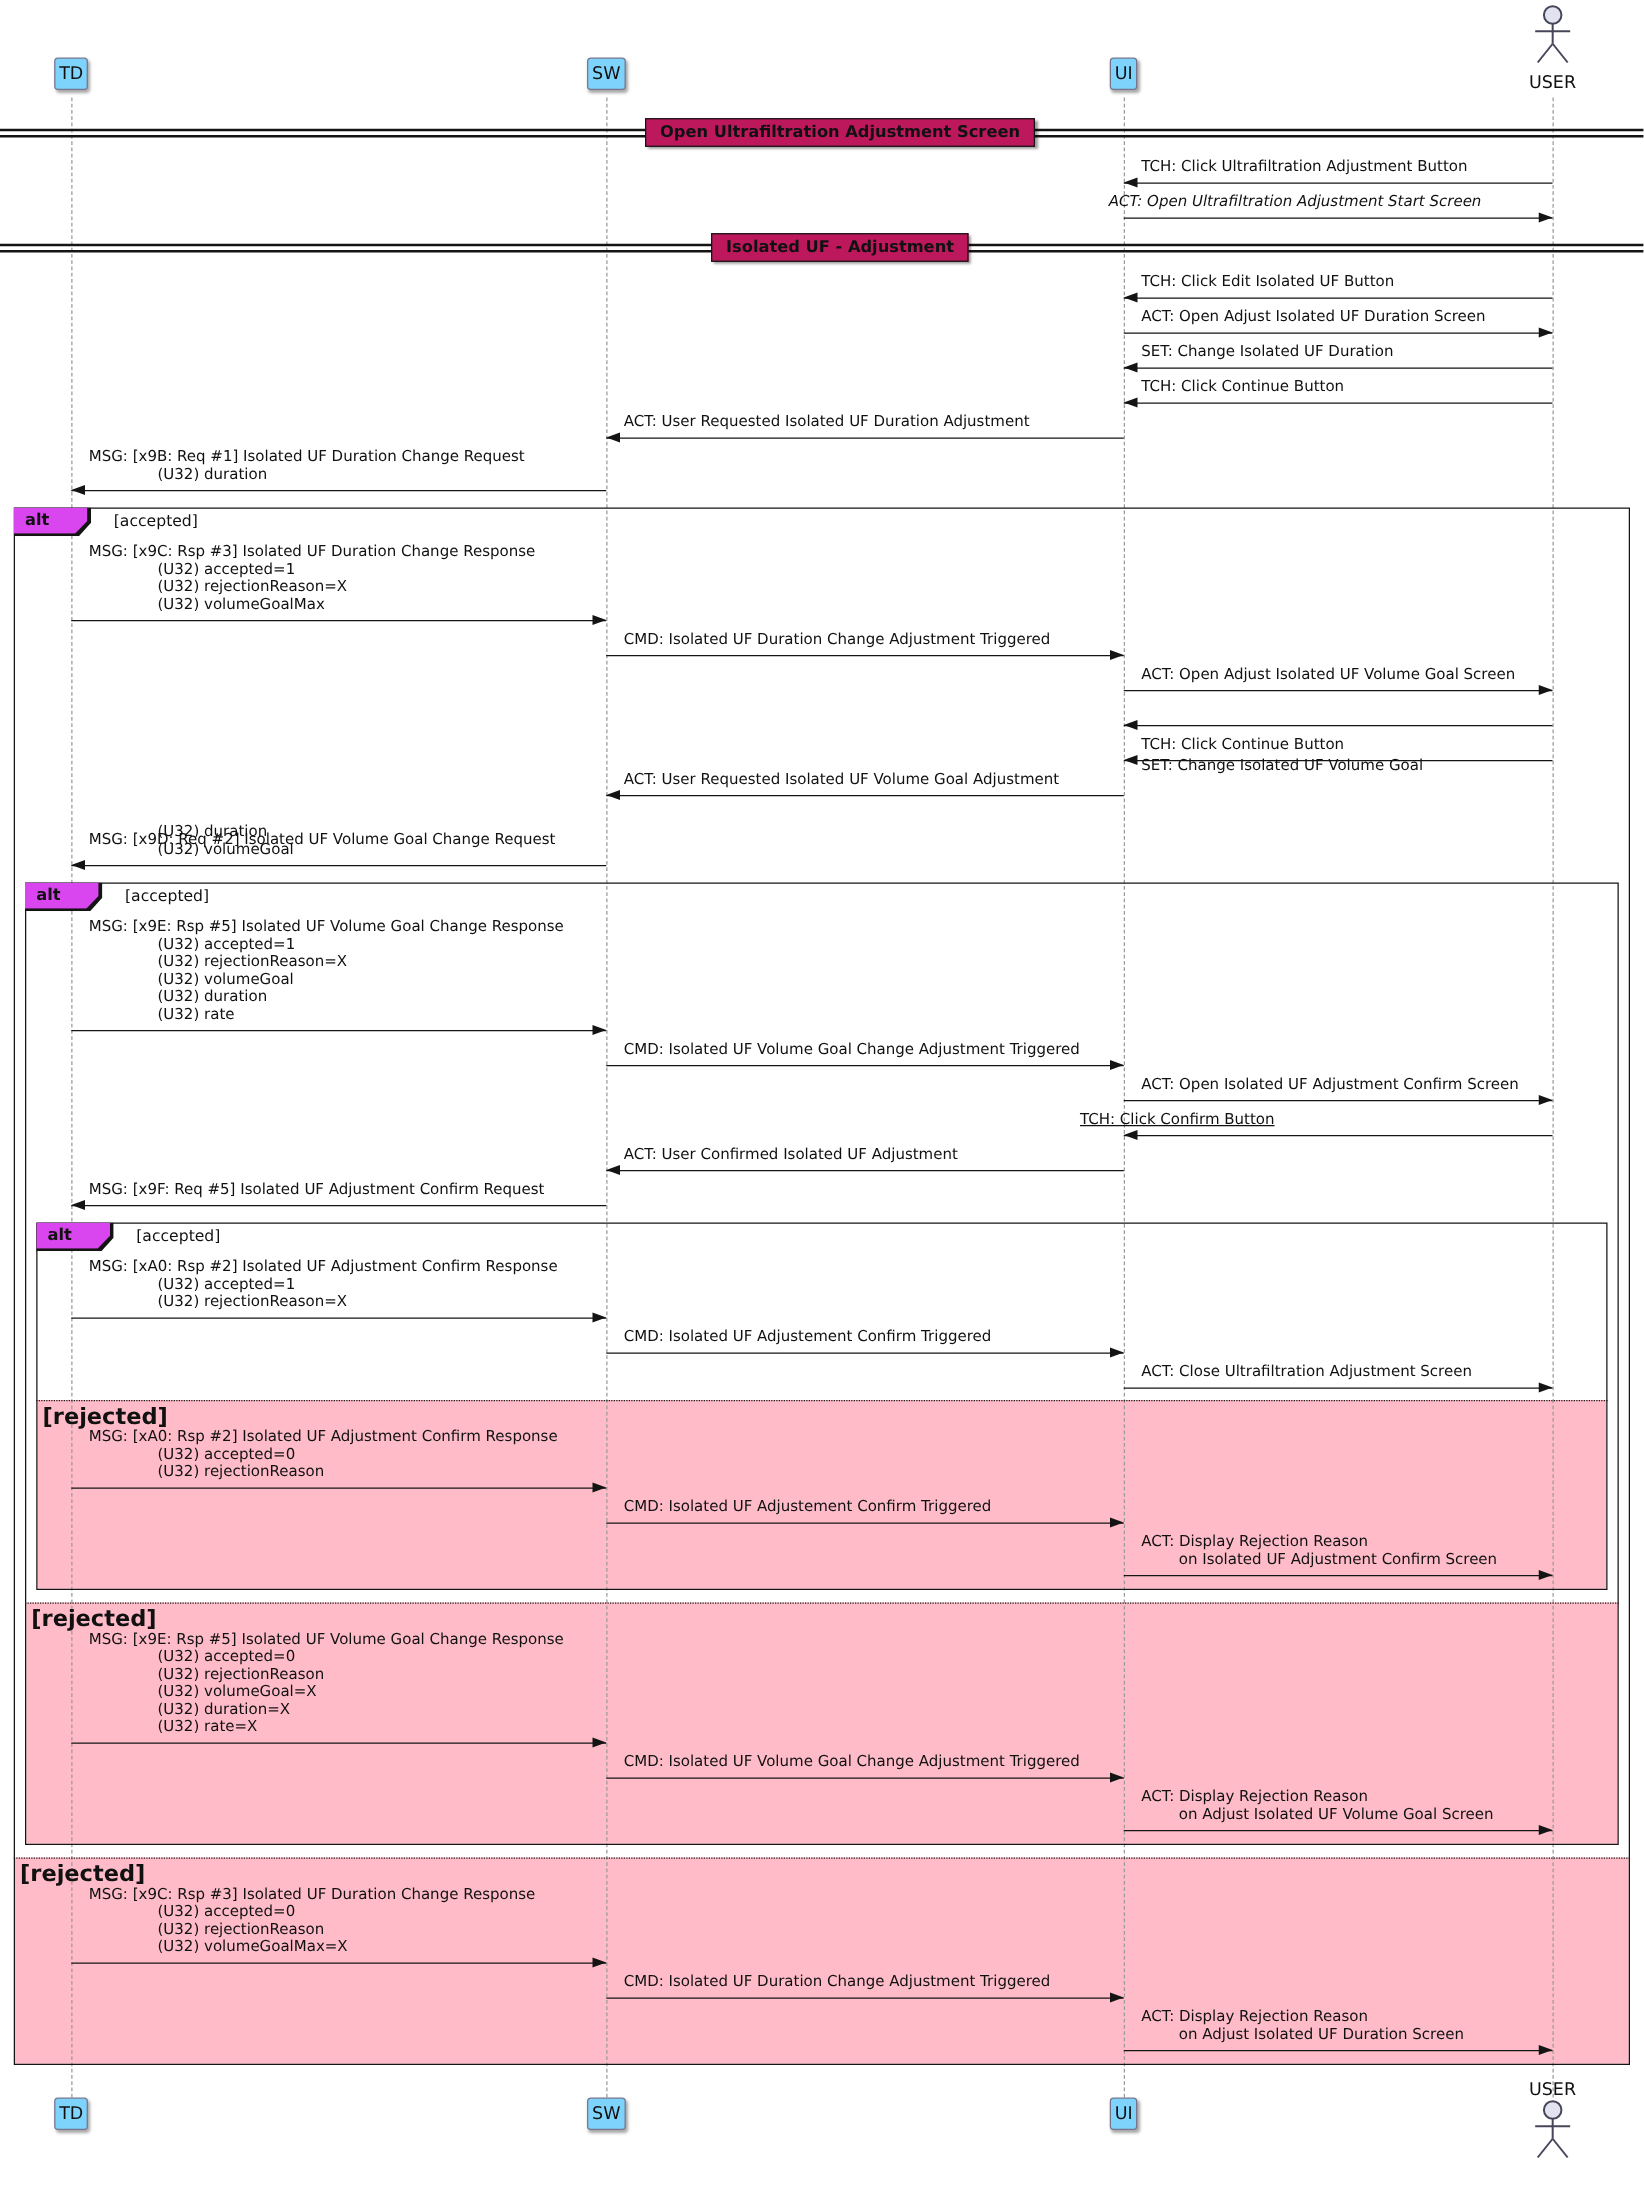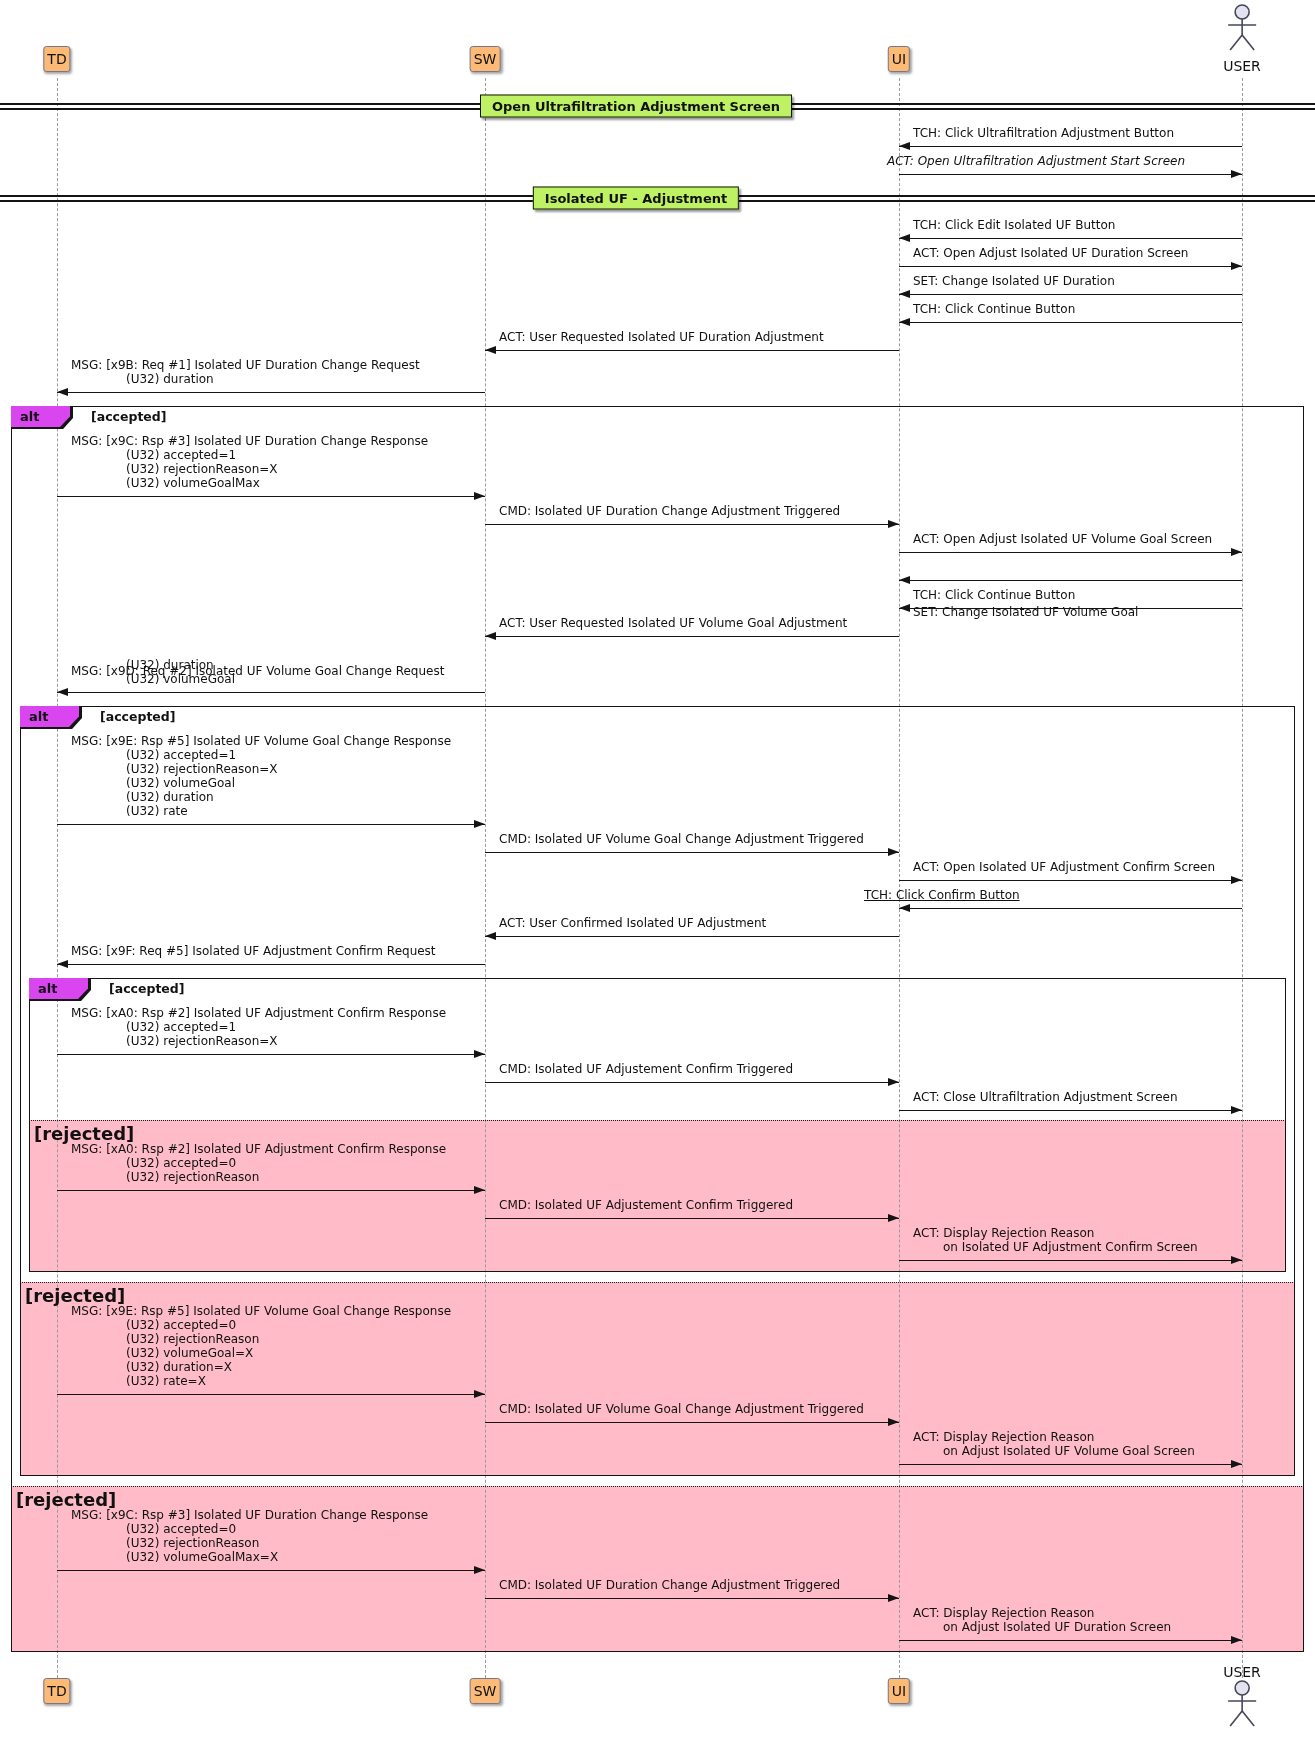--- a/index.html
+++ b/index.html
@@ -1,37 +1,37 @@
 <!DOCTYPE html>
 <html><head>
 <meta charset="utf-8">
 <style>
   html,body{margin:0;padding:0;background:#ffffff;}
   #stage{position:relative;width:1315px;height:1760px;background:#ffffff;overflow:hidden;
     font-family:"DejaVu Sans","Liberation Sans",sans-serif;color:#111;}
-  .pbox{position:absolute;transform:translateX(-50%);background:#fdba74;border:1px solid #76768e;
+  .pbox{position:absolute;transform:translateX(-50%);background:#7dd3fc;border:1px solid #76768e;
     border-radius:3px;padding:5px 3px;font-size:14px;line-height:1;white-space:nowrap;
     box-shadow:1.5px 2px 2.5px rgba(0,0,0,.35);z-index:4;}
   .lifeline{position:absolute;width:0;border-left:1px dashed #9a9a9a;z-index:1;}
   .hline{position:absolute;height:0;border-top:1.6px solid #141414;z-index:3;}
   .dotline{position:absolute;height:0;border-top:1.6px dotted #1a1a1a;z-index:3;}
   .mlabel{position:absolute;font-size:12px;line-height:14px;white-space:nowrap;z-index:3;}
   .ah{position:absolute;width:0;height:0;border-top:4.5px solid transparent;border-bottom:4.5px solid transparent;z-index:3;}
   .ah-right{border-left:11px solid #141414;}
   .ah-left{border-right:11px solid #141414;}
   .divbar{position:absolute;left:0;width:1315px;height:0;border-top:2px solid #141414;z-index:2;}
-  .divlabel{position:absolute;left:636px;transform:translate(-50%,-50%);background:#bef264;
+  .divlabel{position:absolute;left:672px;transform:translate(-50%,-50%);background:#be185d;
     border:1.6px solid #141414;padding:3px 11px;font-size:13px;font-weight:bold;white-space:nowrap;
     z-index:4;box-shadow:2px 2px 2px rgba(0,0,0,.4);}
   .altframe{position:absolute;border:1.8px solid #141414;box-sizing:border-box;z-index:2;background:transparent;}
   .pinkfill{position:absolute;z-index:0;}
   .penta-outer{position:absolute;background:#141414;clip-path:polygon(0 0,100% 0,100% 52%,84% 100%,0 100%);z-index:4;}
   .penta-inner{position:absolute;background:#d946ef;clip-path:polygon(0 0,100% 0,100% 50%,83% 100%,0 100%);
     z-index:5;font-size:13px;font-weight:bold;line-height:21px;padding-left:9px;box-sizing:border-box;}
-  .guard{position:absolute;font-size:12.5px;font-weight:bold;white-space:nowrap;z-index:4;}
+  .guard{position:absolute;font-size:12.5px;font-weight:normal;white-space:nowrap;z-index:4;}
   .rejlabel{position:absolute;font-size:18px;font-weight:bold;white-space:nowrap;z-index:4;}
   .actor-wrap{position:absolute;transform:translateX(-50%);text-align:center;z-index:4;}
   .actor-label{font-size:14px;line-height:16px;white-space:nowrap;}
 </style>
 </head>
 <body>
 
 <div id="stage">
     <div class="lifeline" style="left: 57px; top: 78px; height: 1600px;"></div>
     <div class="pbox" style="left: 57px; top: 46px;">TD</div>

